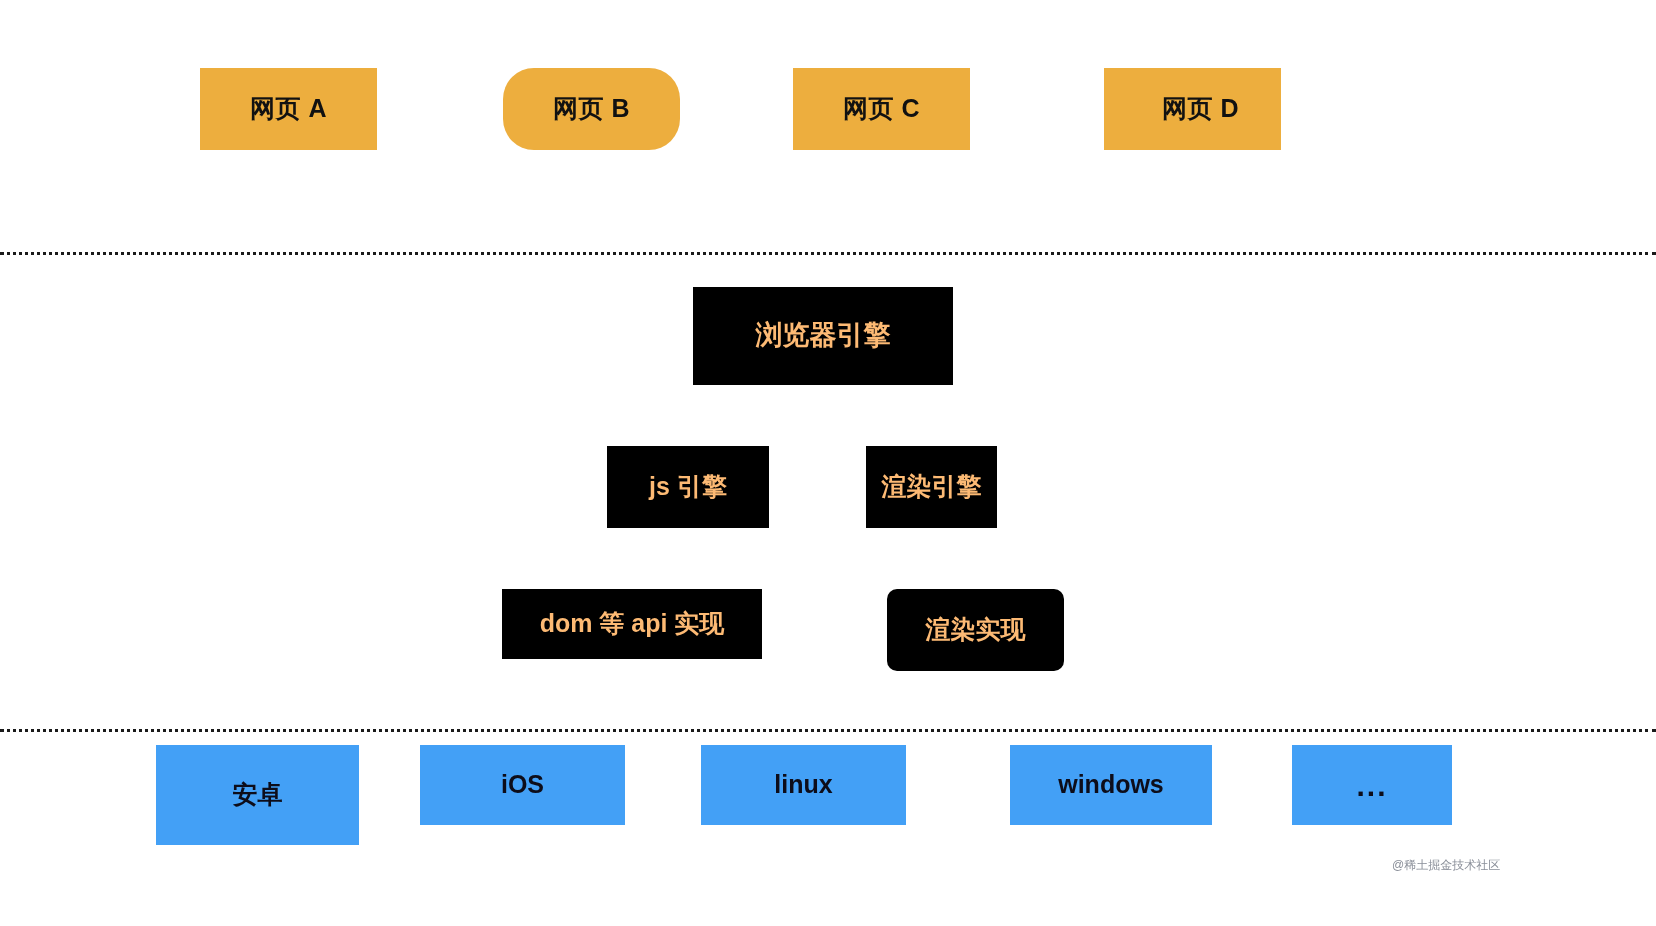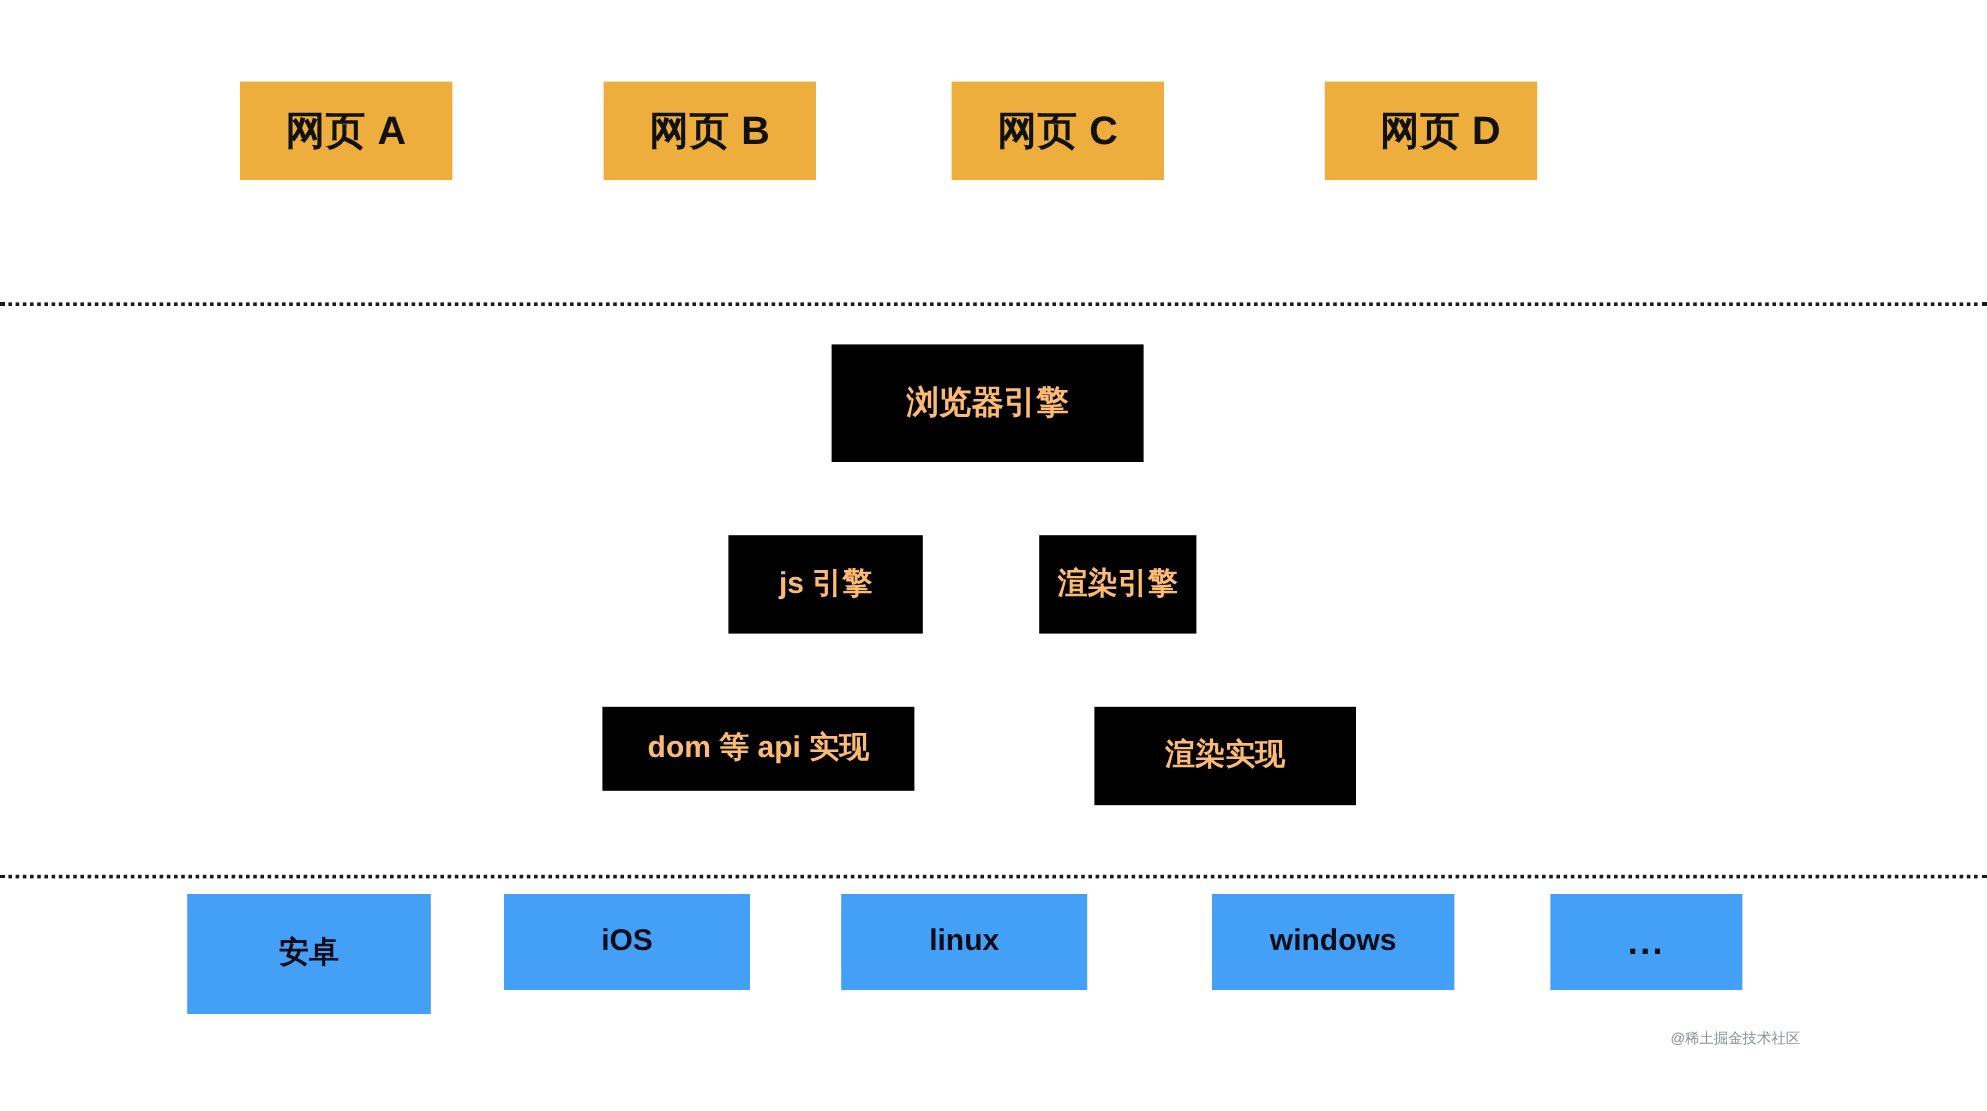--- a/index.html
+++ b/index.html
@@ -23,21 +23,21 @@
     align-items: center;
     justify-content: center;
     box-sizing: border-box;
     text-align: center;
     line-height: 1.1;
     white-space: nowrap;
   }
   .box-web {
     background: #edae3e;
     color: #111111;
-    font-size: 33px;
+    font-size: 25px;
     font-weight: 700;
     letter-spacing: 0.5px;
   }
   .box-engine {
     background: #000000;
     color: #fdba74;
     font-weight: 700;
   }
   .box-engine.lvl1 { font-size: 27px; }
   .box-engine.lvl2 { font-size: 25px; }
@@ -69,21 +69,21 @@
   }
 </style>
 </head>
 <body>
 
 <div id="canvas">
 
   <div class="box box-web" style="left:200px; top:68px; width:177px; height:82px;">
     <span>网页 A</span>
   </div>
-  <div class="box box-web" style="left:503px; top:68px; width:177px; height:82px;">
+  <div class="box box-web" style="left:503px; top:68px; width:177px; height:82px;border-radius:31px;">
     <span>网页 B</span>
   </div>
   <div class="box box-web" style="left:793px; top:68px; width:177px; height:82px;">
     <span>网页 C</span>
   </div>
   <div class="box box-web" style="left:1104px; top:68px; width:177px; height:82px;padding-left:16px;">
     <span>网页 D</span>
   </div>
 
   <div class="divider" style="top:252px;"></div>
@@ -93,21 +93,21 @@
   </div>
   <div class="box box-engine lvl2" style="left:607px; top:446px; width:162px; height:82px;">
     <span>js 引擎</span>
   </div>
   <div class="box box-engine lvl2" style="left:866px; top:446px; width:131px; height:82px;">
     <span>渲染引擎</span>
   </div>
   <div class="box box-engine lvl3" style="left:502px; top:589px; width:260px; height:70px;">
     <span>dom 等 api 实现</span>
   </div>
-  <div class="box box-engine lvl3" style="left:912px; top:589px; width:218px; height:82px;">
+  <div class="box box-engine lvl3" style="left:887px; top:589px; width:177px; height:82px;border-radius:10px;">
     <span>渲染实现</span>
   </div>
 
   <div class="divider" style="top:729px;"></div>
 
   <div class="box box-os" style="left:156px; top:745px; width:203px; height:100px;">
     <span>安卓</span>
   </div>
   <div class="box box-os" style="left:701px; top:745px; width:205px; height:80px;">
     <span>linux</span>

